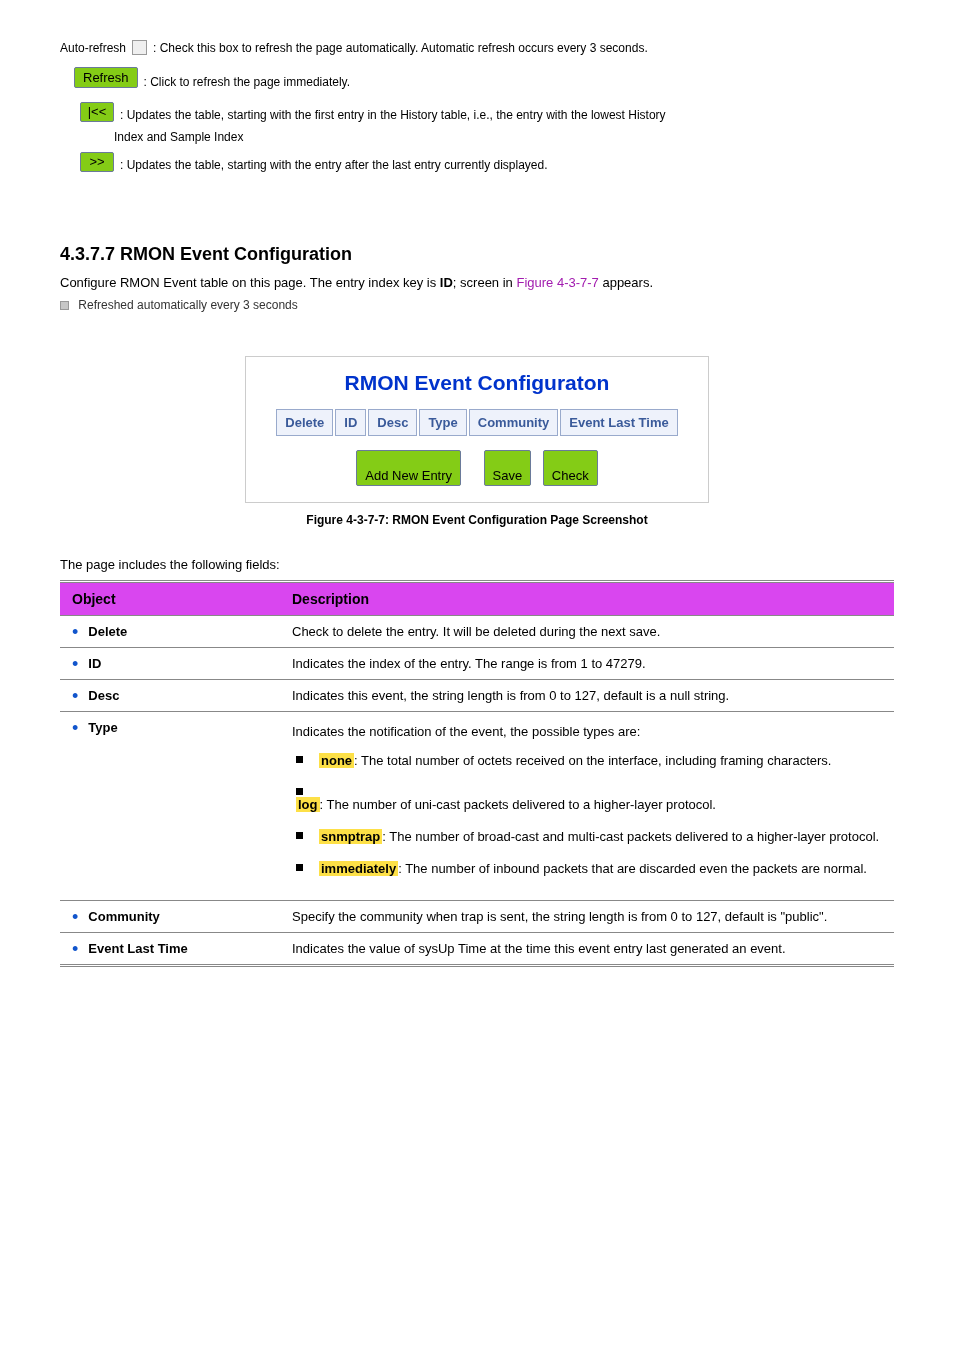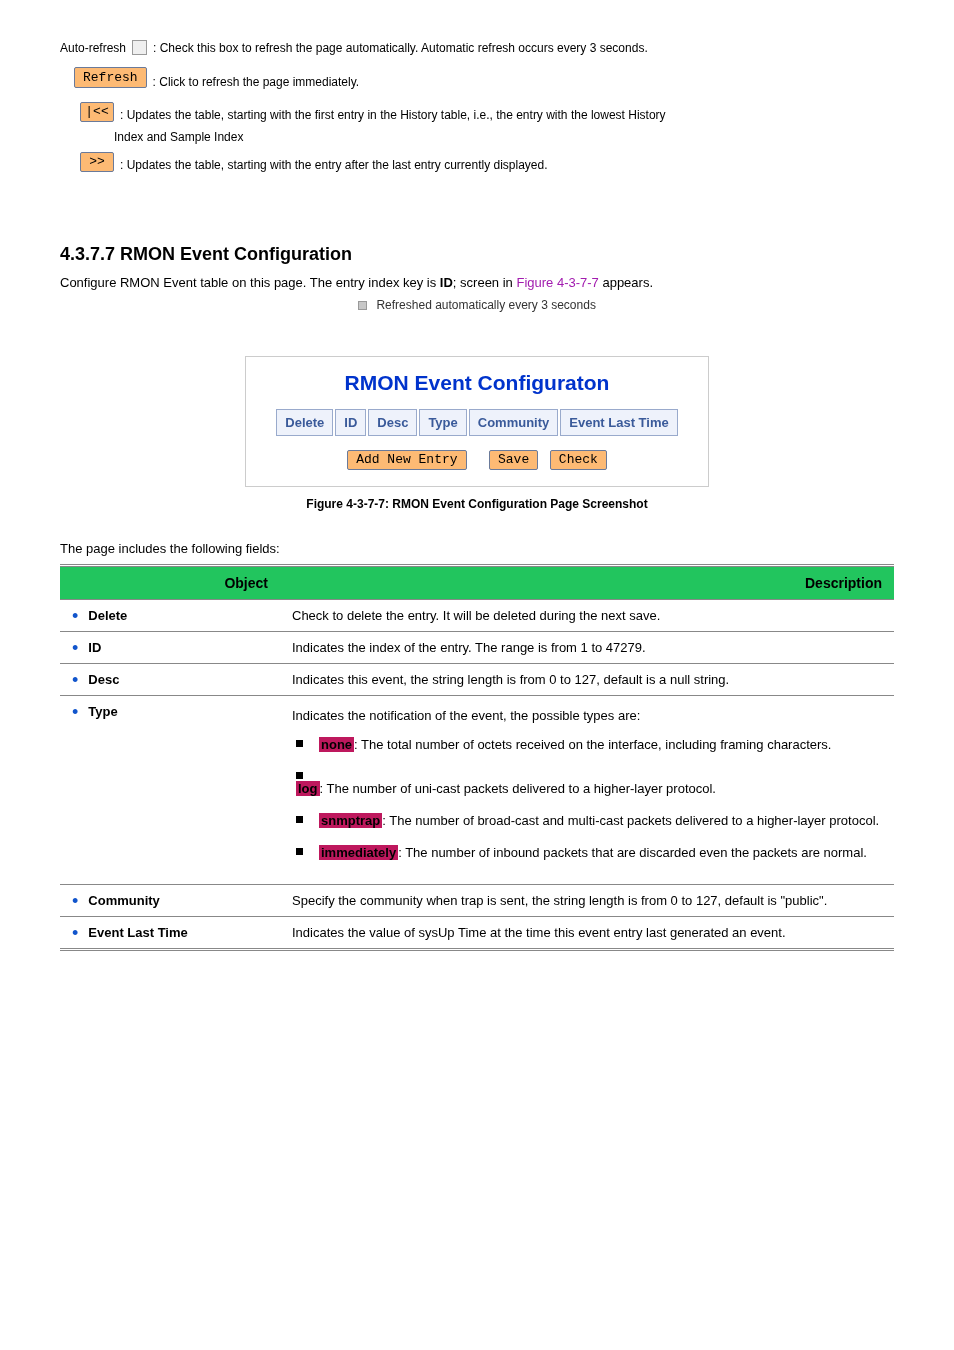--- a/index.html
+++ b/index.html
@@ -14,23 +14,23 @@
   .ctrl-row { display: flex; align-items: center; margin-bottom: 6px; }
   .ctrl-label { font-size: 12px; margin-right: 6px; white-space: nowrap; }
   .ctrl-after { font-size: 12px; margin-left: 6px; white-space: nowrap; }
   .checkbox-img {
     width: 15px; height: 15px; border: 1px solid #999; background: #efefef;
     display: inline-block; position: relative;
   }
   .btn {
     display: inline-block;
     border: 1px solid #6a7a9a;
-    background: #fdba74;
+    background: #84cc16;
     color: #000;
-    font-family: Liberation Mono, monospace;
+    font-family: Liberation Sans, sans-serif;
     font-size: 13px;
     padding: 2px 10px 3px 10px;
     border-radius: 2px;
     text-align: center;
   }
   .btn-nav {
     display: block;
     width: 34px;
     padding: 1px 0 2px 0;
     font-size: 13px;
@@ -66,53 +66,53 @@
   .hdr-table th {
     border: 1px solid #99aacc;
     background: #eef2fb;
     color: #3a5a9a;
     font-size: 13px;
     font-weight: bold;
     padding: 5px 8px;
     font-family: Verdana, Geneva, sans-serif;
   }
   .panel-btns { text-align: center; }
-  .panel-btns .btn { margin: 0 4px; padding: 1px 8px 2px 8px; }
+  .panel-btns .btn { margin: 0 4px; padding: 17px 8px 2px 8px; }
   .fig-caption { text-align: center; font-weight: bold; font-size: 12px; margin: 10px 0 30px 0; }
   .param-table {
     width: 100%;
     border-collapse: collapse;
     font-size: 13px;
   }
   .param-table thead th {
-    background: #22c55e;
-    text-align: right;
+    background: #d946ef;
+    text-align: left;
     padding: 8px 12px;
     font-weight: bold;
     font-size: 14px;
     border-top: 3px double #888;
   }
   .param-table td {
     border-top: 1px solid #888;
     padding: 8px 12px;
     vertical-align: top;
   }
   .param-table tbody tr:last-child td { border-bottom: 3px double #888; }
   .obj-col { width: 220px; }
   .obj-item { display: flex; align-items: flex-start; }
   .obj-bullet { color: #1155cc; font-size: 18px; line-height: 12px; margin-right: 10px; margin-top: 2px; }
   .obj-name { font-weight: bold; }
   .desc-sub { margin: 4px 0; }
   .sub-list { list-style: none; padding: 0; margin: 6px 0 0 4px; }
   .sub-list li { display: flex; align-items: flex-start; margin: 12px 0; line-height: 1.55; }
   .sub-list li.tight { margin: 6px 0; flex-direction: column; }
   .sub-sq { width: 7px; height: 7px; background: #000; flex: 0 0 auto; margin: 5px 16px 0 0; }
-  .sub-key { background: #be185d; font-weight: bold; padding: 0 2px; }
+  .sub-key { background: #fde047; font-weight: bold; padding: 0 2px; }
   .bullet-pre {
-    text-align: center;
+    text-align: left;
     font-size: 12px;
     margin-bottom: 24px;
     color: #333;
   }
   .bullet-square-icon {
     display: inline-block; width: 9px; height: 9px; background: #c7c7c7; border: 1px solid #999;
     vertical-align: middle; margin-right: 6px;
   }
   .gap { height: 6px; }
 </style>

